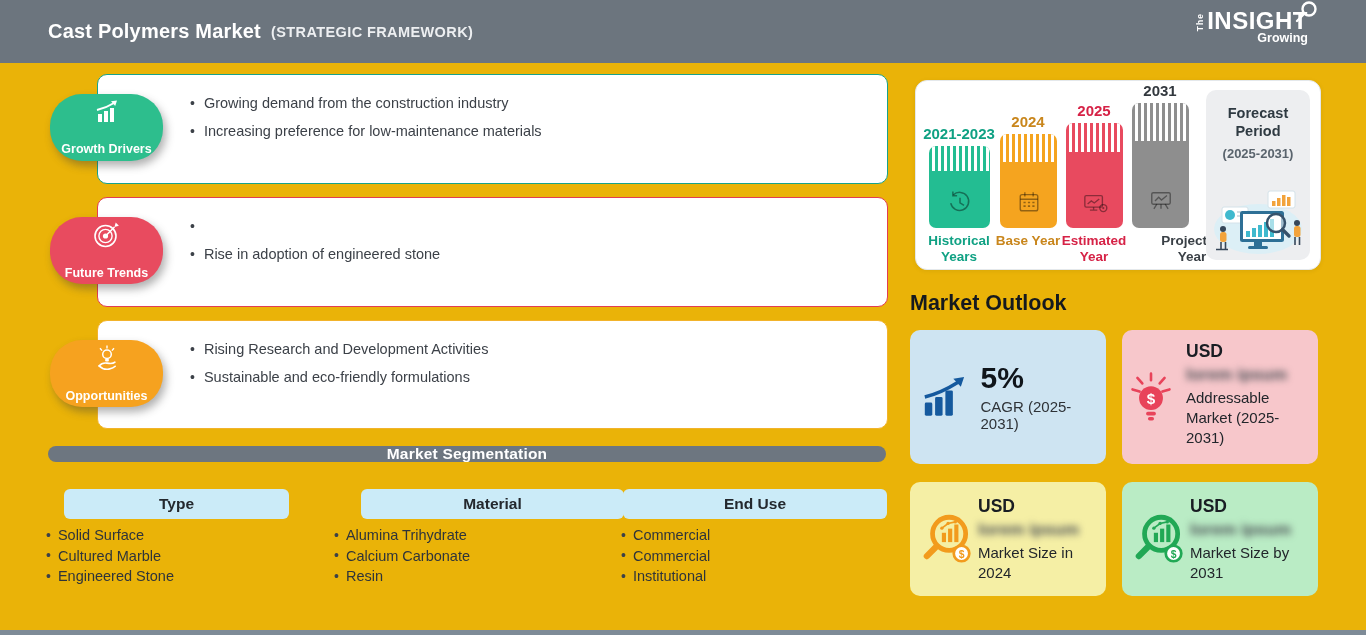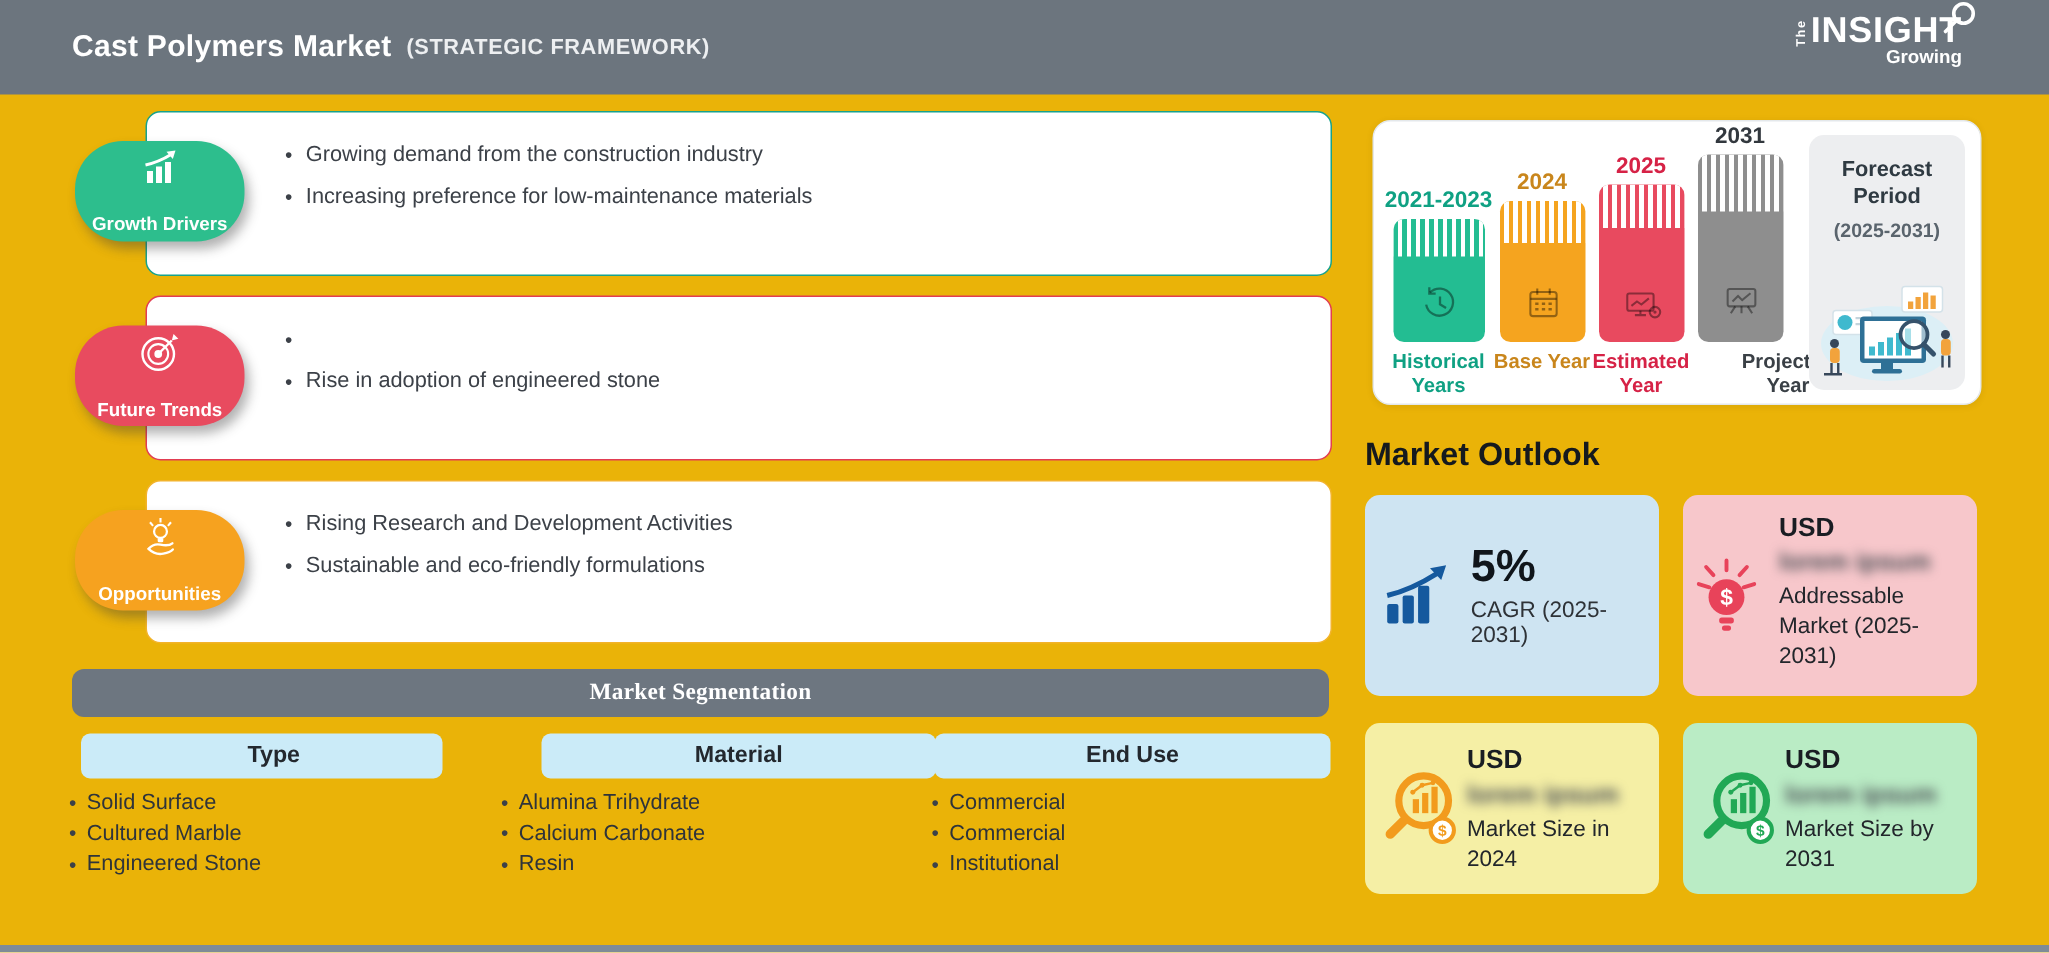--- a/index.html
+++ b/index.html
@@ -34,27 +34,27 @@
   .pill-label{color:#fff;font-size:12.5px;font-weight:bold;margin-top:17px;white-space:nowrap;}
   .bullets{position:absolute;left:190px;width:660px;}
   .bullets.r1{top:95px;}
   .bullets.r2{top:218px;}
   .bullets.r3{top:341px;}
   .bullet-line{display:flex;align-items:flex-start;margin-bottom:11px;
                color:#3C4148;font-size:14.5px;line-height:17px;}
   .bullet-dot{margin-right:9px;font-size:14px;line-height:17px;color:#3C4148;}
 
   
-  .seg-bar{position:absolute;left:48px;top:446px;width:838px;height:32px;background:#6D7680;
-           border-radius:8px;display:flex;align-items:center;justify-content:center;font-family:Liberation Serif, serif;}
+  .seg-bar{position:absolute;left:48px;top:446px;width:838px;height:16px;background:#6D7680;
+           border-radius:8px;display:flex;align-items:center;justify-content:center;}
   .seg-bar-title{color:#fff;font-size:15.5px;font-weight:bold;letter-spacing:.2px;}
   .seg-chip{position:absolute;top:489px;height:30px;background:#CBEBF8;border-radius:6px;
             display:flex;align-items:center;justify-content:center;
             color:#23282E;font-size:15.5px;font-weight:bold;}
-  .seg-chip.c1{left:54px;width:225px;padding-left:16px;}
+  .seg-chip.c1{left:64px;width:225px;}
   .seg-chip.c2{left:336px;width:263px;margin-left:25px;}
   .seg-chip.c3{left:623px;width:264px;}
   .seg-list{position:absolute;top:525px;}
   .seg-list.l1{left:46px;}
   .seg-list.l2{left:334px;}
   .seg-list.l3{left:621px;}
   .seg-item{display:flex;align-items:center;color:#2F343A;font-size:14.5px;height:20.5px;}
   .seg-item .bullet-dot{margin-right:7px;}
 
   

